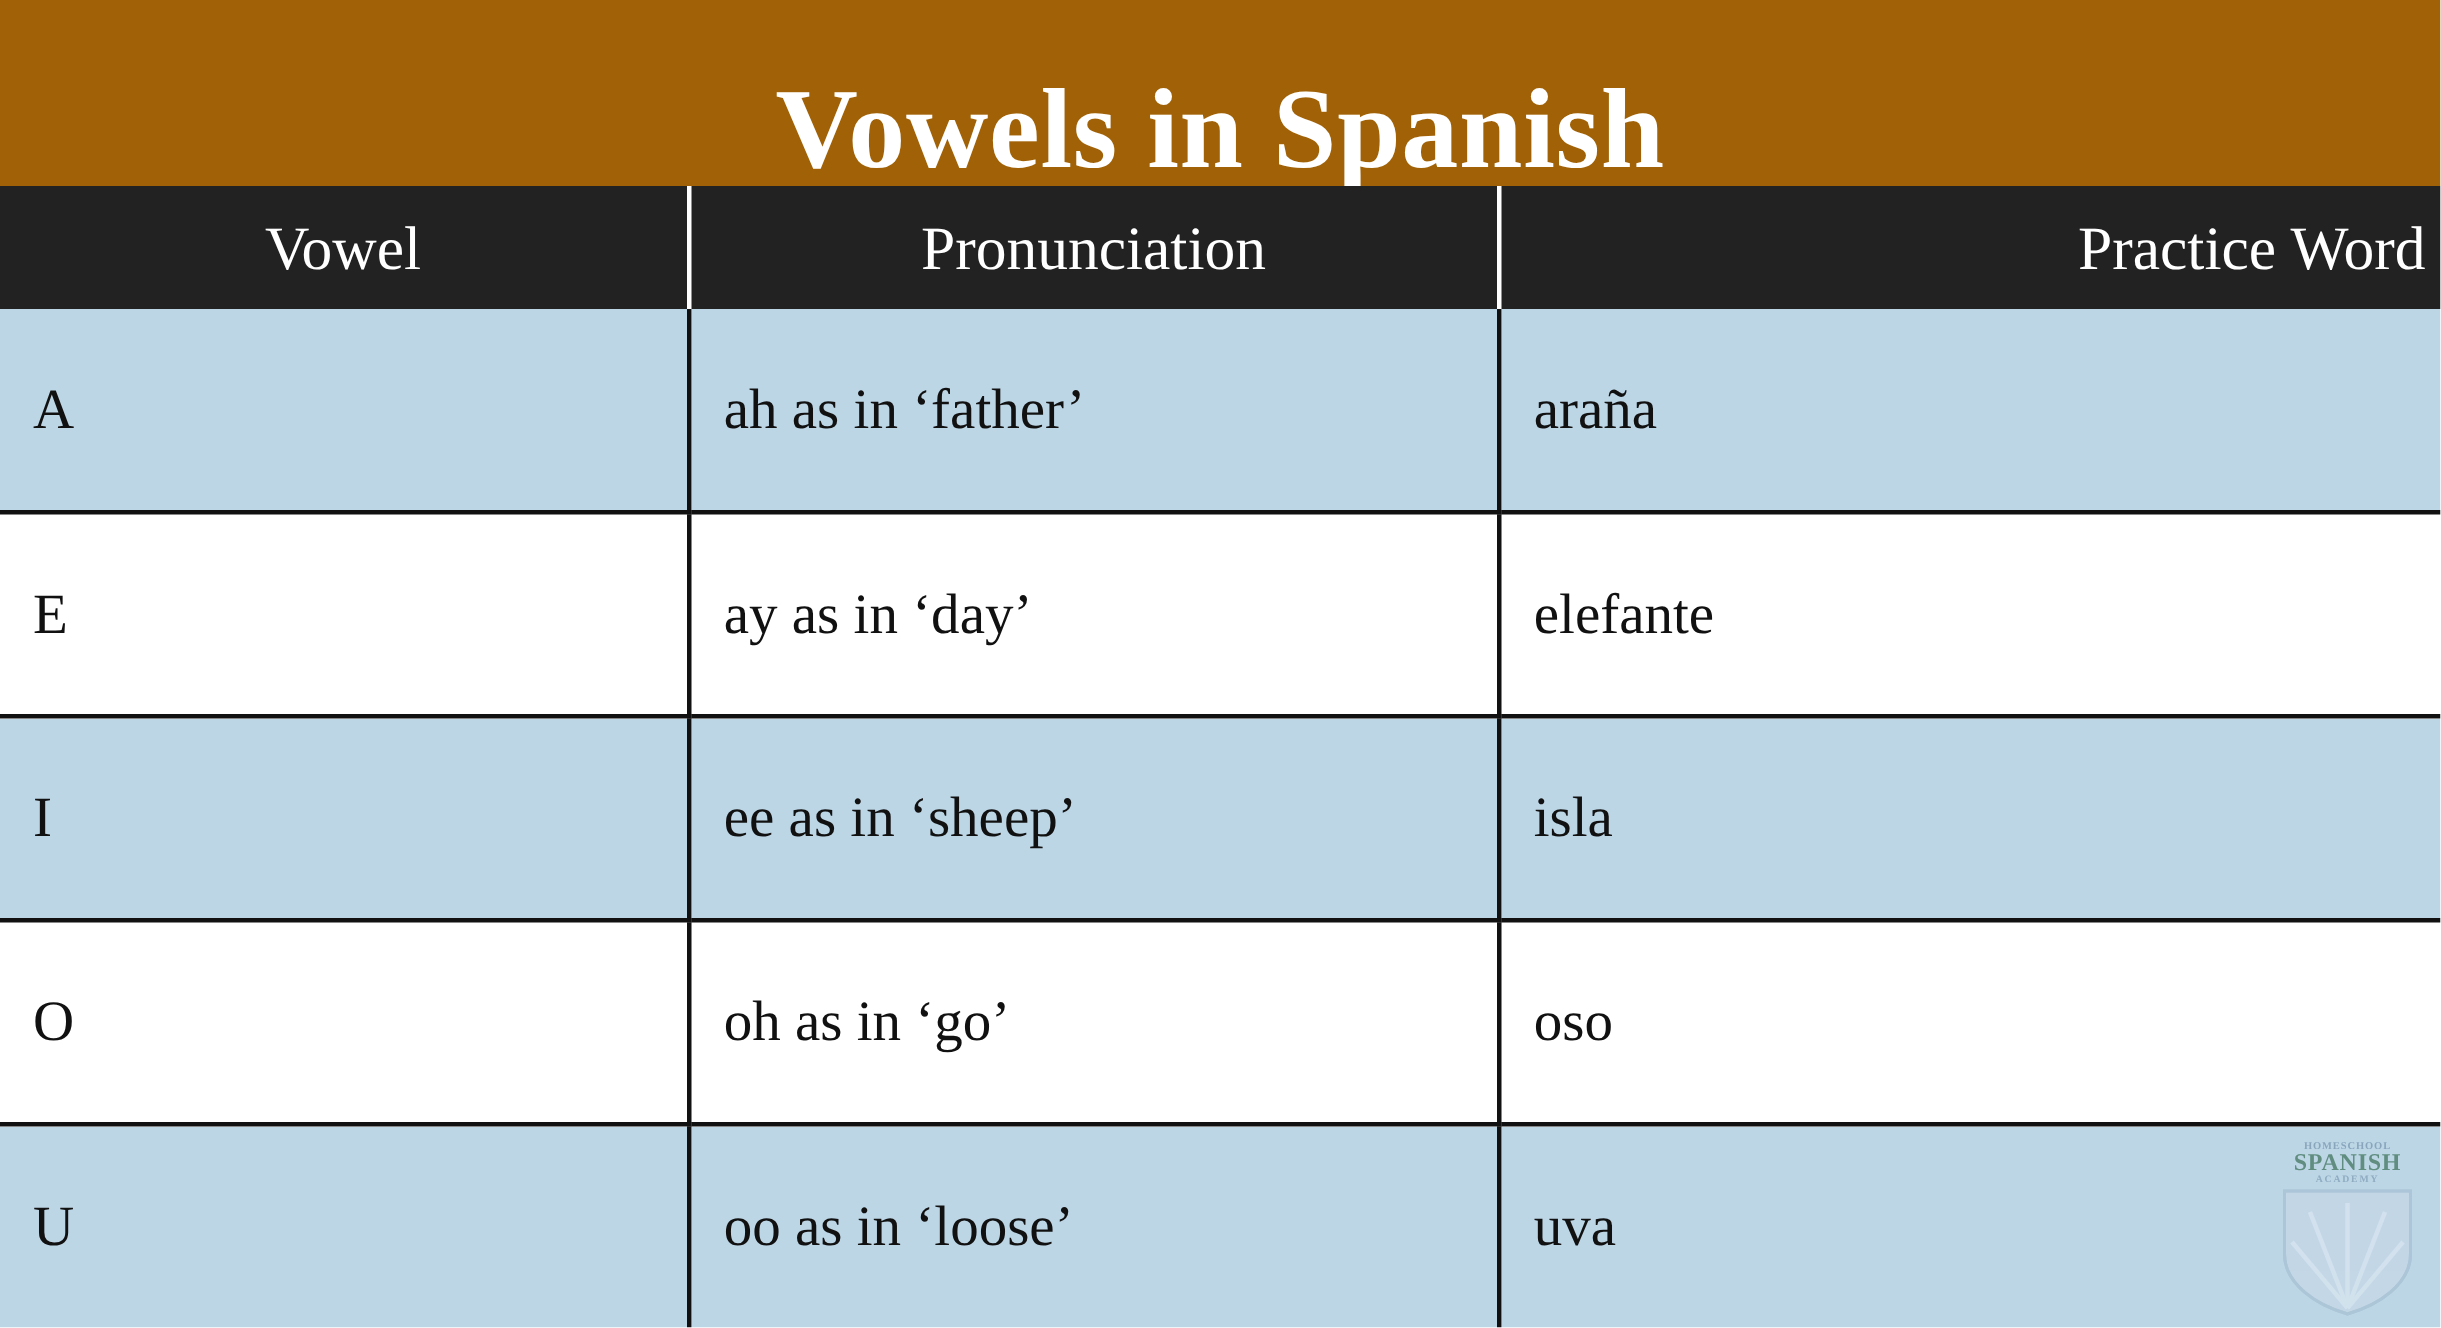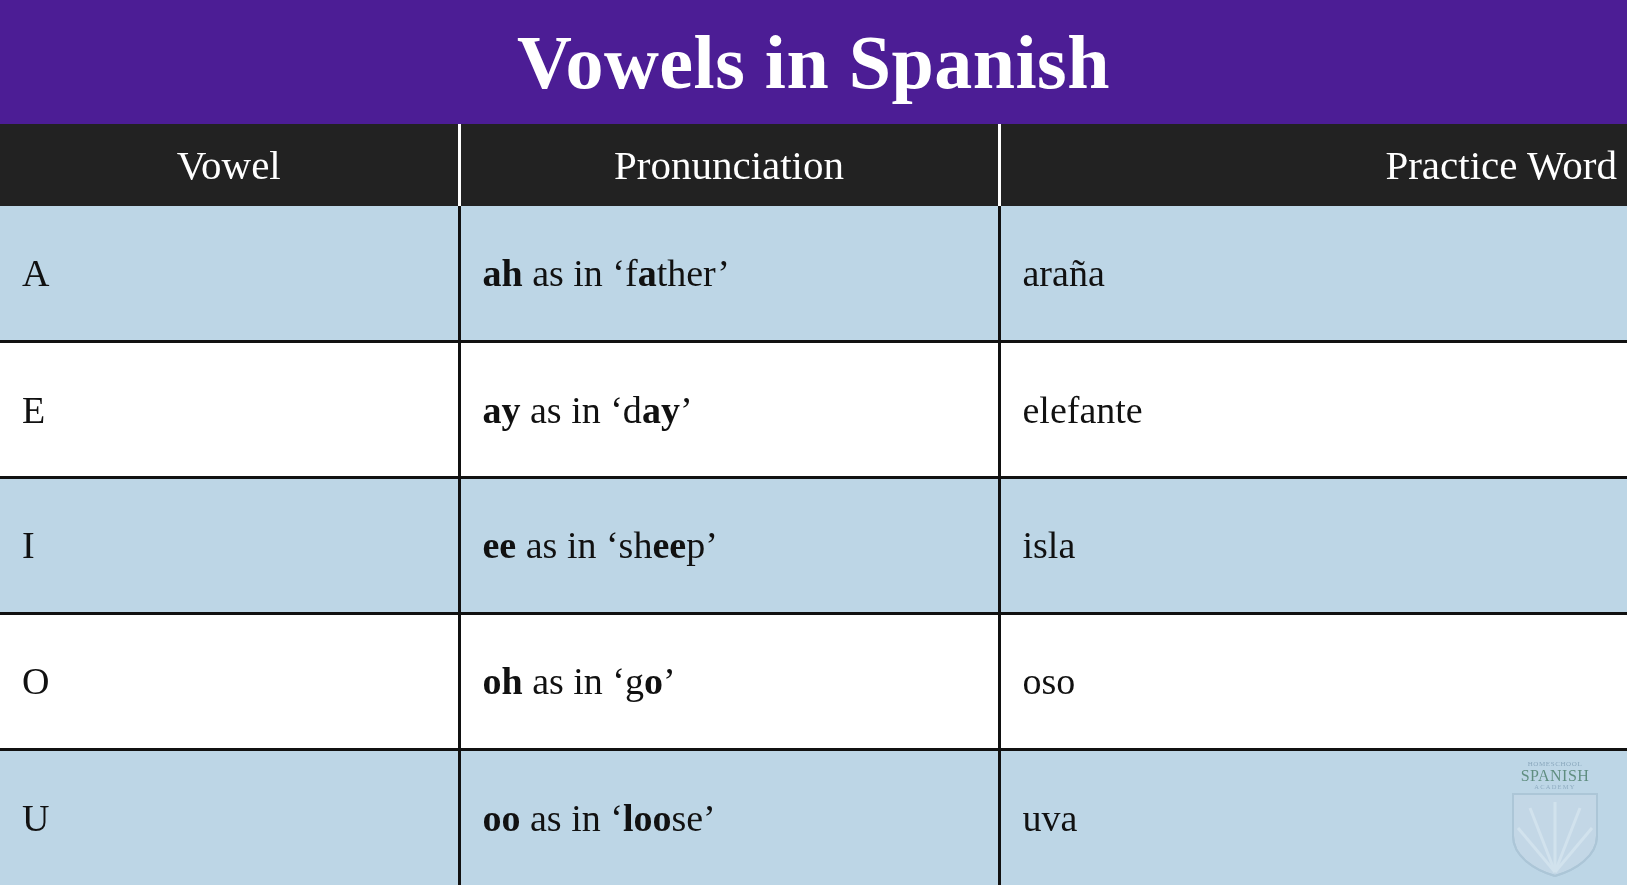--- a/index.html
+++ b/index.html
@@ -17,23 +17,23 @@
     width: 1627px;
     height: 885px;
     background: #ffffff;
     display: flex;
     flex-direction: column;
   }
 
   
   .title-bar {
     height: 124px;
-    background: #4c1d95;
+    background: #a16207;
     display: flex;
-    align-items: center;
+    align-items: flex-end;
     justify-content: center;
     flex: 0 0 auto;
   }
   .title-bar .title-text {
     color: #ffffff;
     font-family: "Liberation Serif", serif;
     font-weight: bold;
     font-size: 76px;
     letter-spacing: 0.5px;
     line-height: 1;
@@ -77,32 +77,33 @@
     white-space: nowrap;
     overflow: hidden;
   }
   .vowel-table tbody td:last-child { border-right: none; }
   .vowel-table tbody tr:last-child td { border-bottom: none; }
 
   .vowel-table tbody tr.shaded td { background: #bdd6e6; }
   .vowel-table tbody tr.plain td  { background: #ffffff; }
 
   .cell-vowel   { padding-left: 20px; }
-  .cell-pron b  { font-weight: bold; }
+  .cell-pron b  { font-weight: normal; }
   .cell-word    { padding-left: 18px; margin-left: 46px; }
 
   
   .logo {
     position: absolute;
-    right: 24px;
+    right: 14px;
     bottom: 6px;
     width: 96px;
     height: 118px;
     opacity: 0.55;
     pointer-events: none;
+    font-weight: bold;
   }
   .logo .logo-top {
     text-align: center;
     line-height: 1;
   }
   .logo .logo-small {
     font-family: "Liberation Serif", serif;
     font-size: 7px;
     letter-spacing: 0.6px;
     color: #5d7f99;

